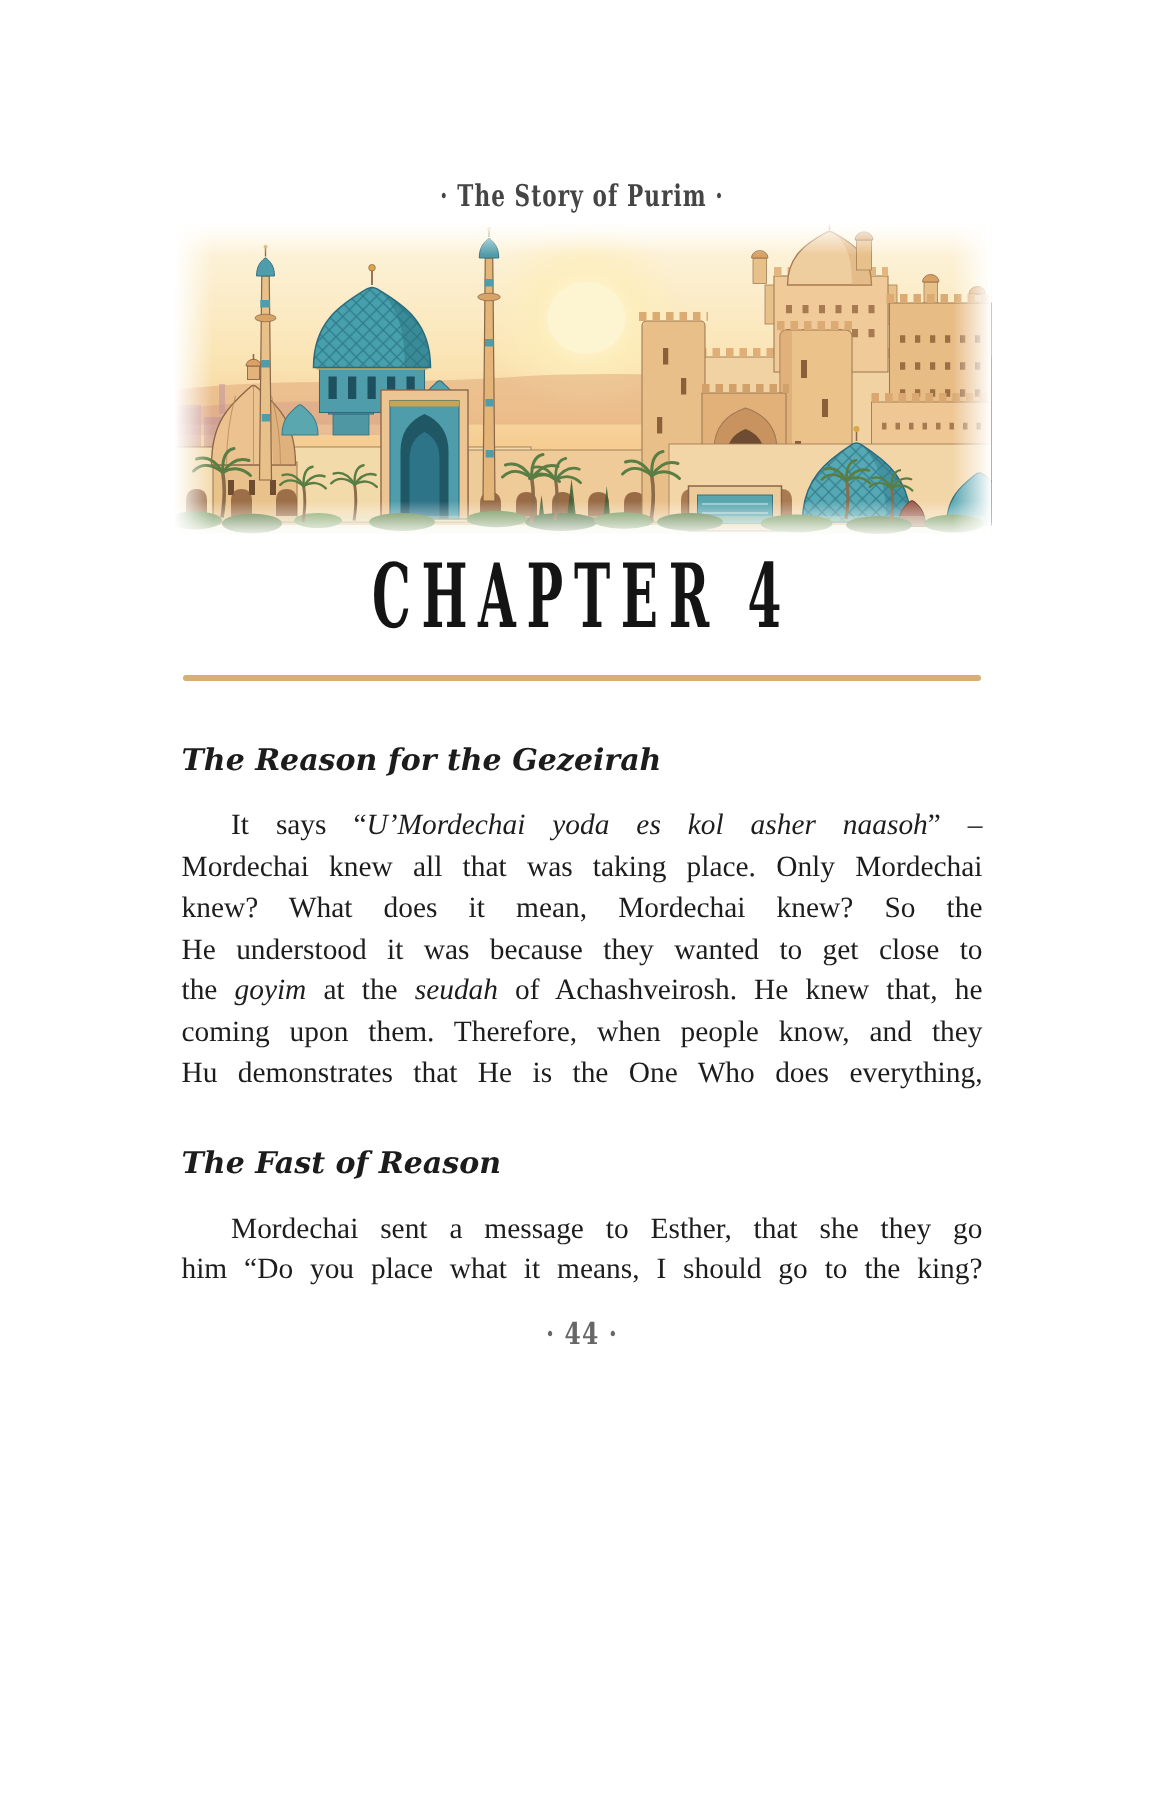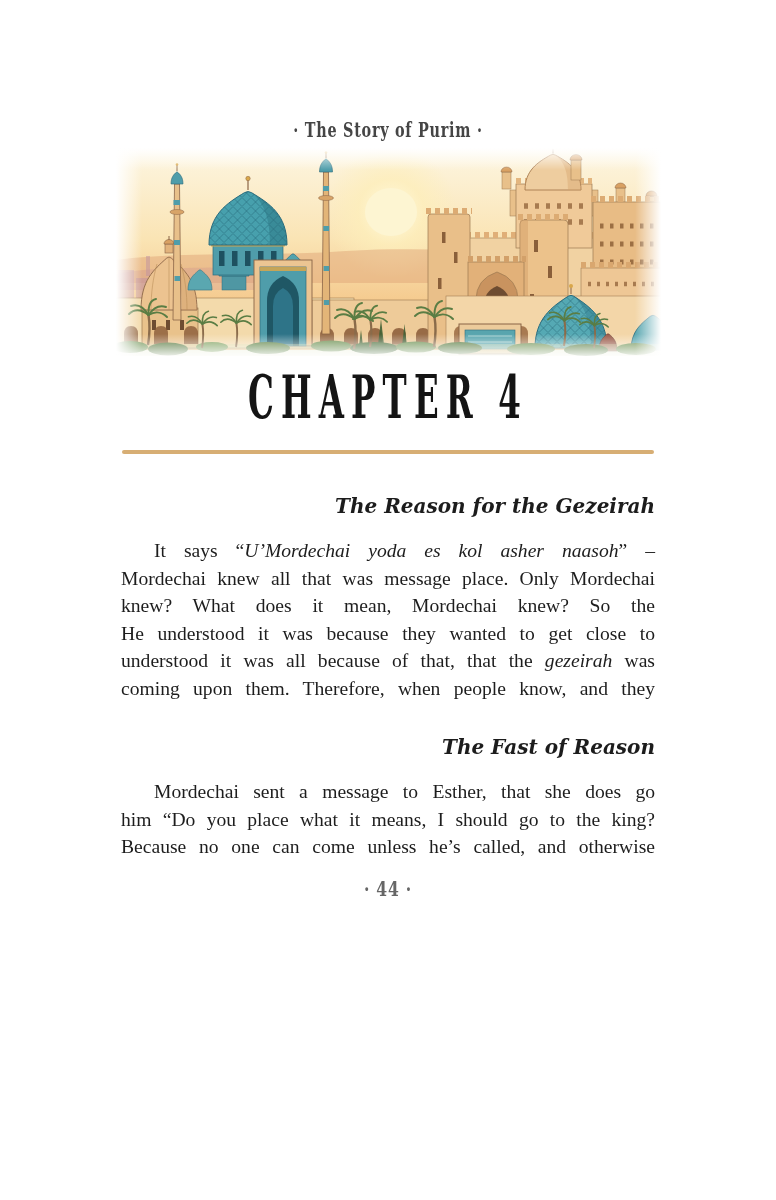--- a/index.html
+++ b/index.html
@@ -14,21 +14,21 @@
   .illustration{width:545px;height:215px;margin:7px auto 0;}
   .chapter-title{
     margin:5px 0 0;text-align:center;
     font-family:"DejaVu Serif",serif;font-weight:bold;
     font-size:59px;line-height:59px;color:#141414;
     letter-spacing:.22em;transform:scaleX(.55);white-space:nowrap;
   }
   .rule{height:4px;width:532px;margin:23px auto 0;background:#d7ae74;border-radius:2px;}
   .content{width:534px;margin:0 auto;}
   h2.section-heading{
-    margin:33px 0 0;text-align:right;
+    margin:33px 0 0;text-align:left;
     font-family:"DejaVu Serif",serif;font-style:italic;font-weight:bold;
     font-size:20px;line-height:25px;color:#1c1c1c;
   }
   .section--first h2.section-heading{margin-top:40px;}
   .para{margin-top:18px;font-size:19.6px;line-height:27.5px;color:#1d1d1d;}
   .para .line{text-align:justify;text-align-last:justify;}
   .para .line.lastline{text-align-last:left;}
   .para .line.indent{text-indent:33px;margin-top:13px;}
   .page-number{
     margin-top:17px;text-align:center;
@@ -311,32 +311,32 @@
 
   <h1 class="chapter-title">CHAPTER 4</h1>
 
   <div class="rule" style="background: rgb(215, 174, 116);"></div>
 
   <div class="content">
     <section class="section--first">
       <h2 class="section-heading">The Reason for the Gezeirah</h2>
       <div class="para">
           <div class="line indent"><span>It says “</span><i>U’Mordechai yoda es kol asher naasoh</i><span>” –</span></div>
-          <div class="line"><span>Mordechai knew all that was message place. Only Mordechai</span></div>
+          <div class="line"><span>Mordechai knew all that was taking place. Only Mordechai</span></div>
           <div class="line"><span>knew? What does it mean, Mordechai knew? So the</span></div>
           <div class="line"><span>He understood it was because they wanted to get close to</span></div>
-          <div class="line"><span>understood it was all because of that, that the </span><i>gezeirah</i><span> was</span></div>
+          <div class="line"><span>the </span><i>goyim</i><span> at the </span><i>seudah</i><span> of Achashveirosh. He knew that, he</span></div>
           <div class="line"><span>coming upon them. Therefore, when people know, and they</span></div>
+          <div class="line"><span>Hu demonstrates that He is the One Who does everything,</span></div>
         </div>
     </section>
     <section>
       <h2 class="section-heading">The Fast of Reason</h2>
       <div class="para">
-          <div class="line indent"><span>Mordechai sent a message to Esther, that she does go</span></div>
+          <div class="line indent"><span>Mordechai sent a message to Esther, that she they go</span></div>
           <div class="line"><span>him “Do you place what it means, I should go to the king?</span></div>
-          <div class="line"><span>Because no one can come unless he’s called, and otherwise</span></div>
         </div>
     </section>
   </div>
 
   <div class="page-number">· 44 ·</div>
 
 </div>
 
 </body></html>

